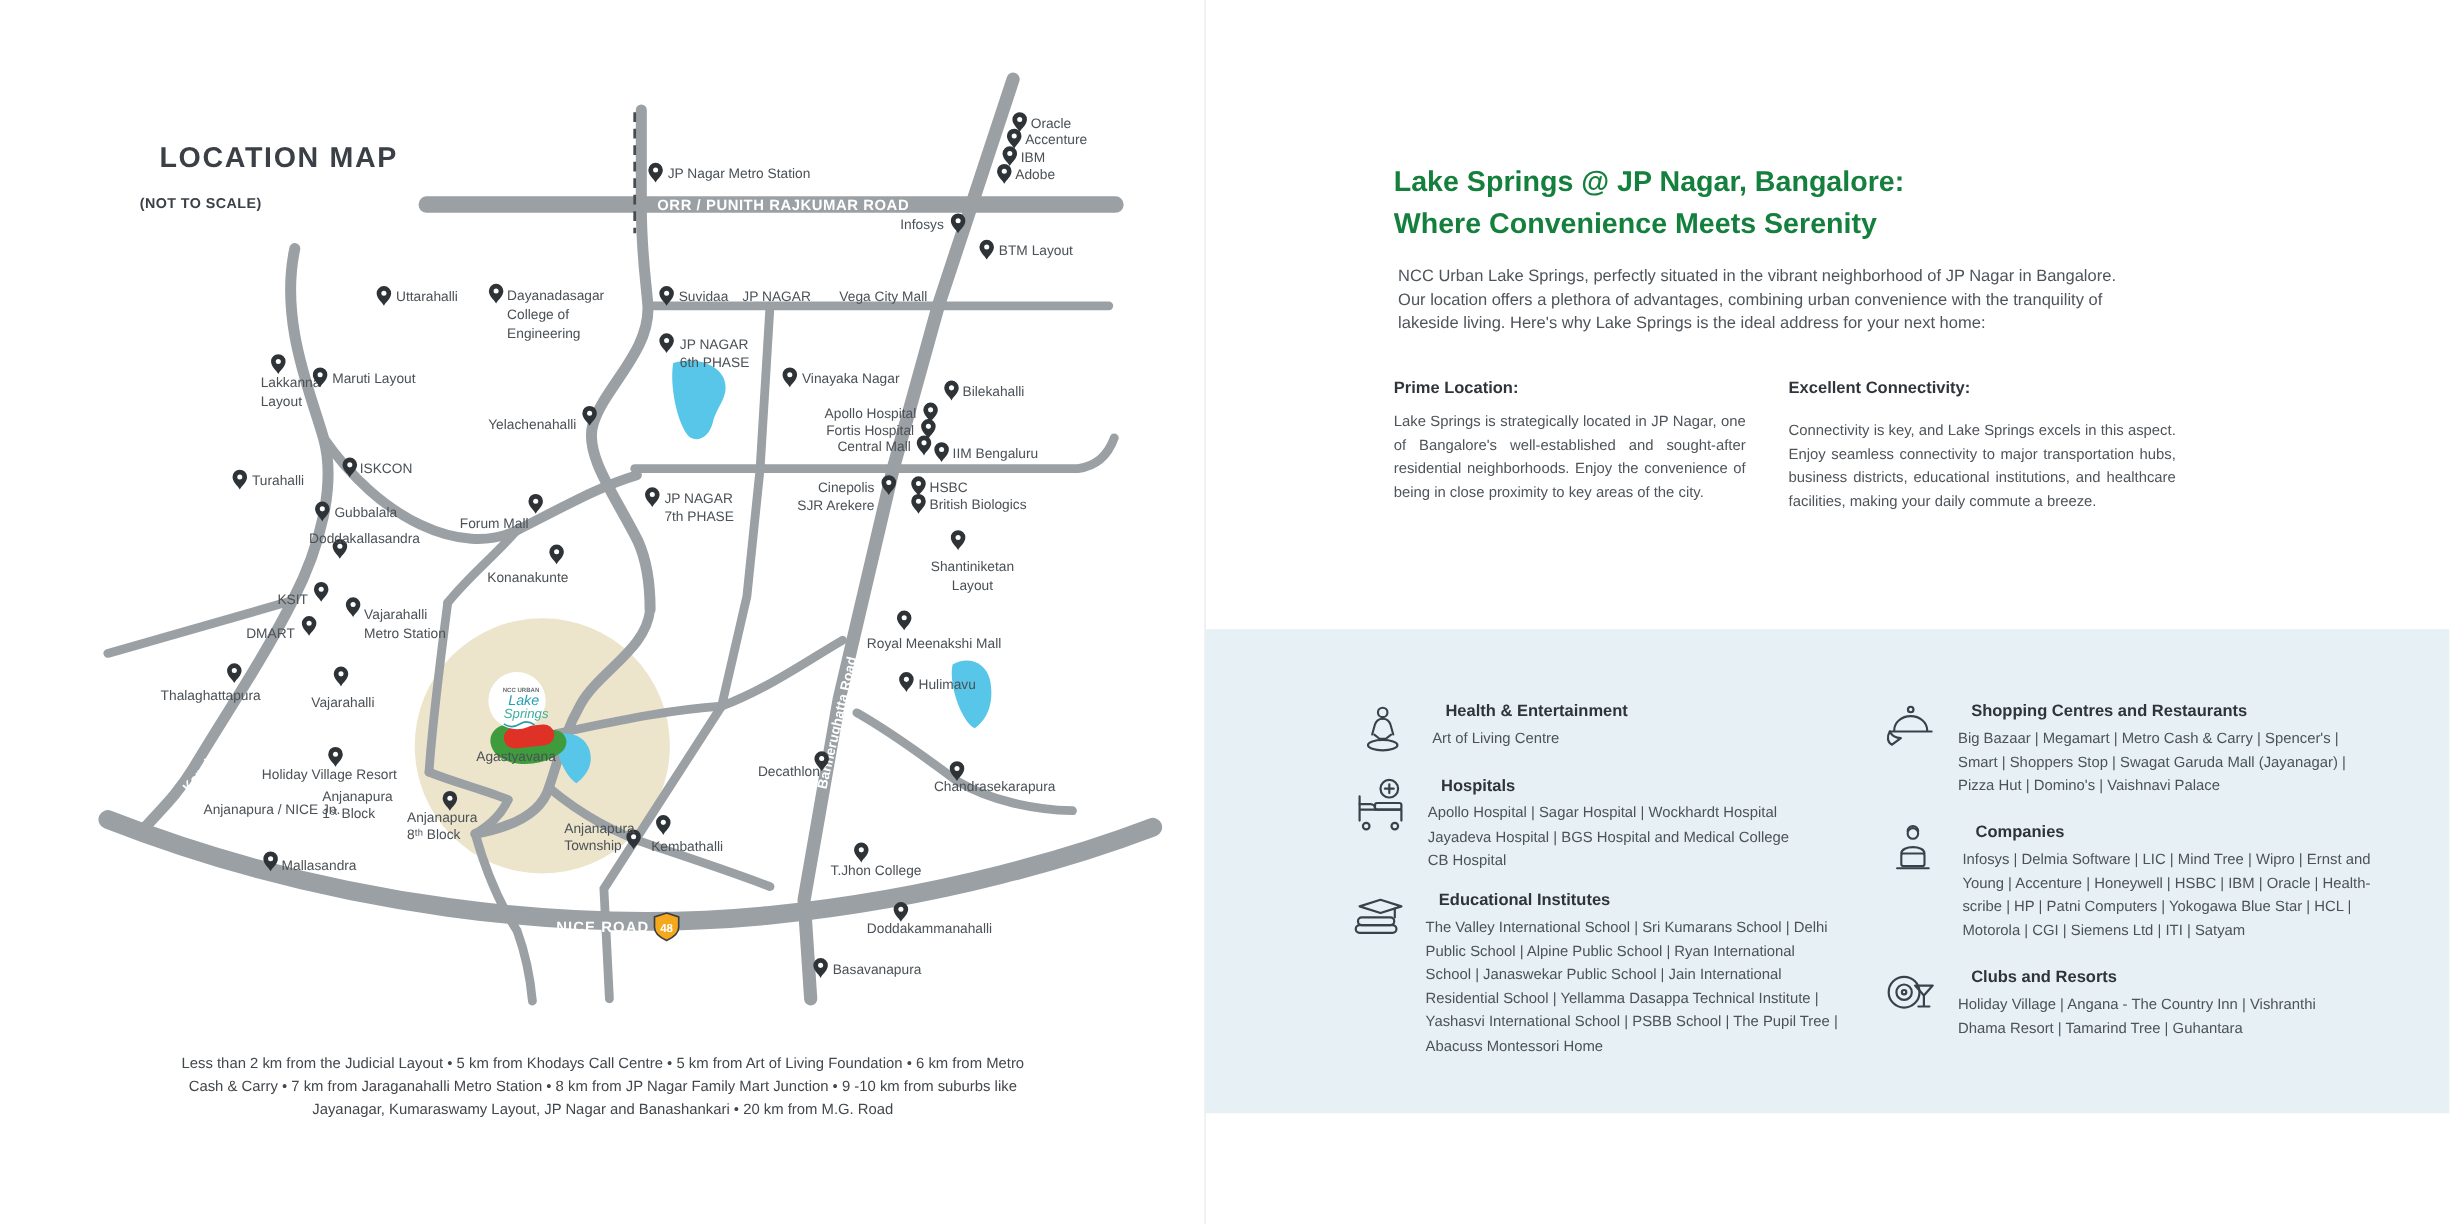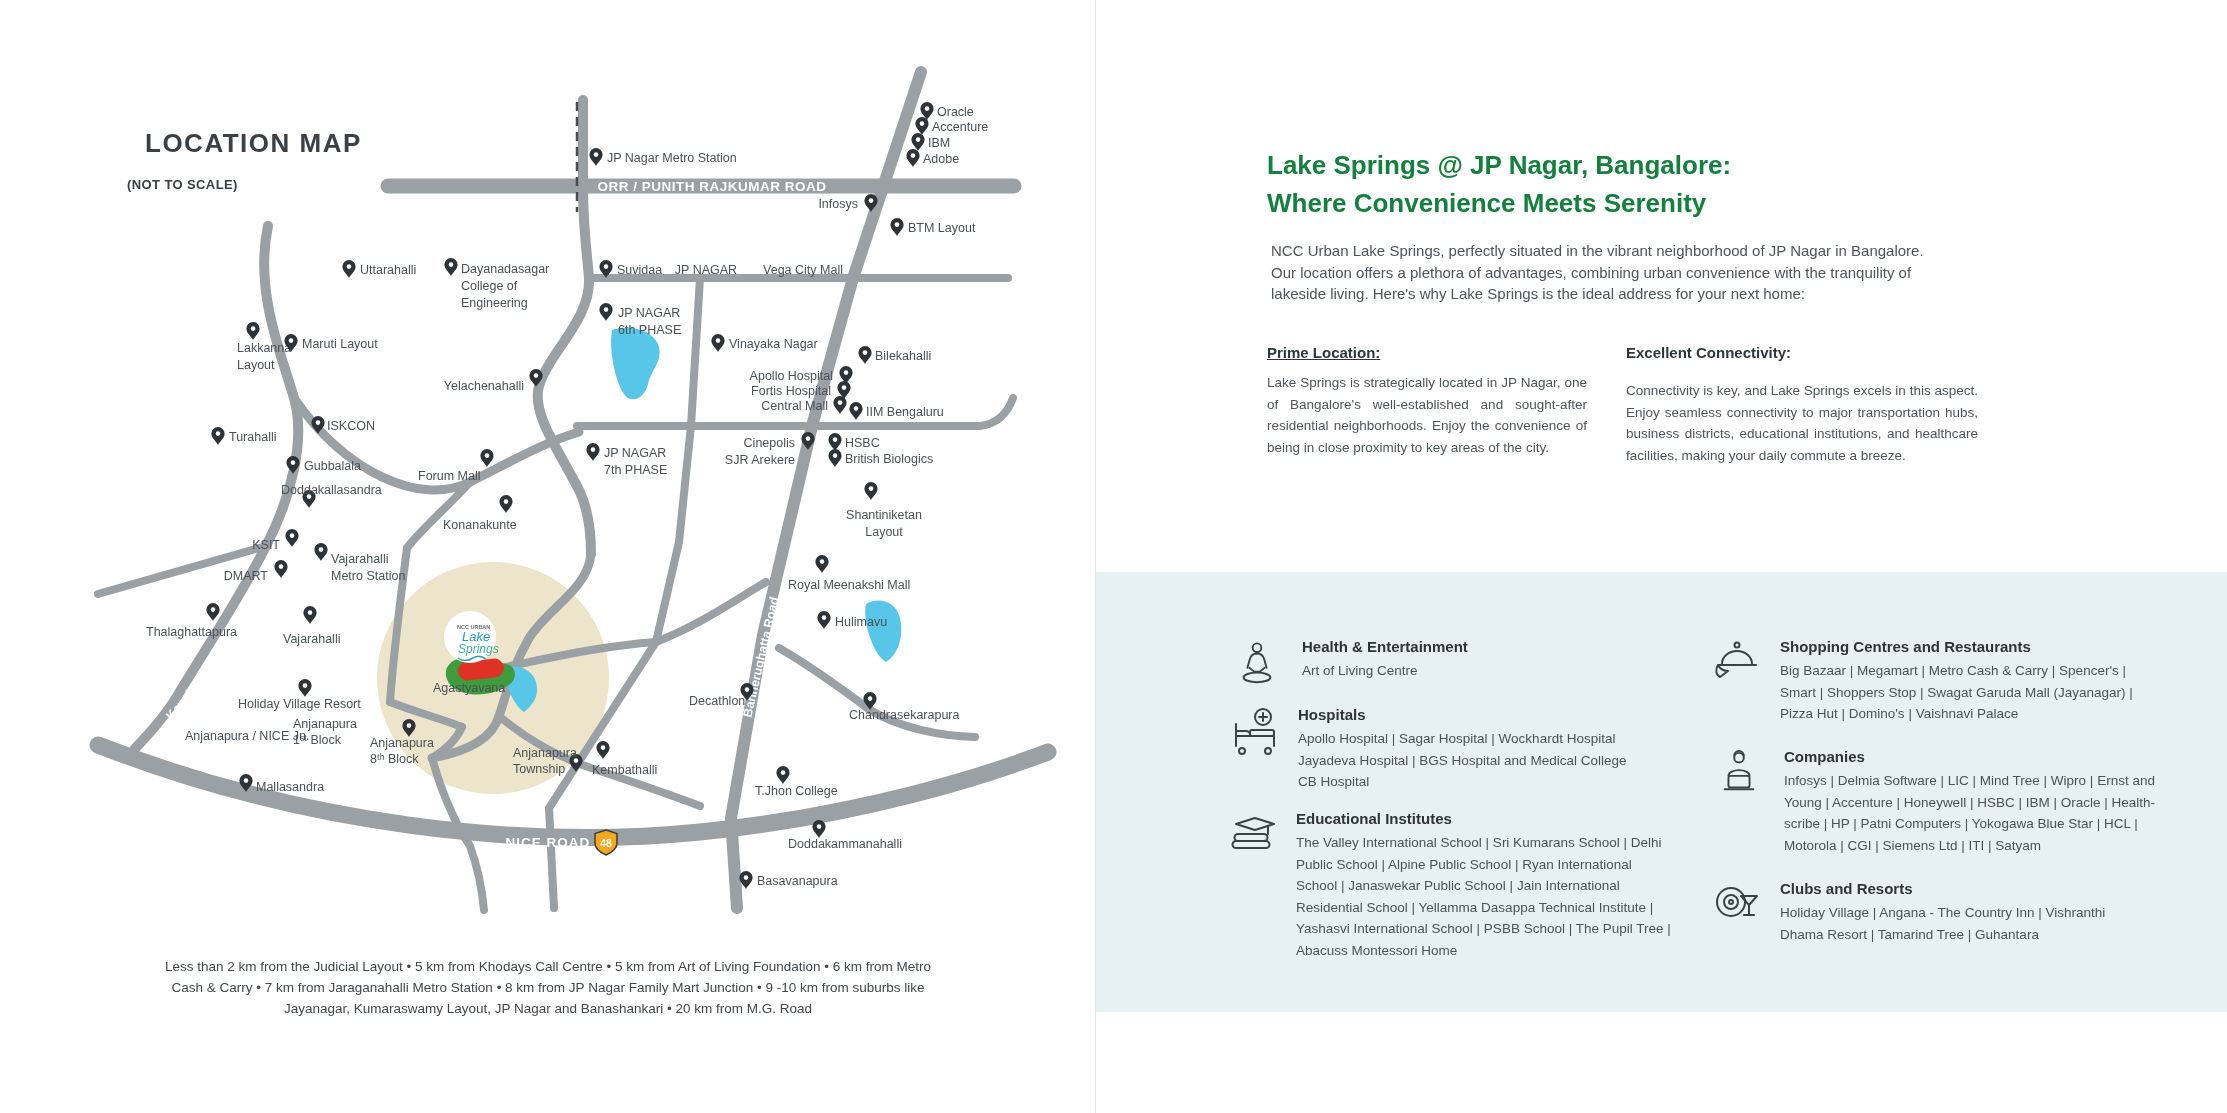--- a/index.html
+++ b/index.html
@@ -18,21 +18,21 @@
   .divider{left:1095px;top:0;width:1px;height:1113px;background:#e2e6e9;}
 
   
   .head{left:1267px;top:146px;font-size:26px;font-weight:bold;color:#15803d;line-height:38px;}
   .intro{left:1271px;top:240px;width:660px;font-size:15px;line-height:21.5px;color:#4e545a;}
   .coltitle{font-size:15px;font-weight:bold;color:#2f353b;}
   .colbody{font-size:13.5px;line-height:21.5px;color:#4e545a;text-align:justify;}
   .panel{left:1096px;top:572px;width:1131px;height:440px;background:#e7f0f4;}
   .cat{display:flex;gap:20px;}
   .cat-icon{width:48px;flex:none;color:#39424a;}
-  .cat-text h4{margin:0 0 5px 0;font-size:15px;color:#2e343a;}
+  .cat-text h4{margin:0 0 5px 12px;font-size:15px;color:#2e343a;}
   .cat-text .lines{font-size:13.5px;line-height:21.5px;color:#4b5359;}
   .cat-text .lines div{white-space:nowrap;}
 </style>
 </head>
 <body>
 
 <div class="spread">
 
   <svg id="map-svg" class="abs" width="1095" height="1113" viewBox="0 0 1095 1113">
     <defs>
@@ -326,21 +326,21 @@
 
   <div class="abs divider"></div>
 
   <div class="abs head">
     <div>Lake Springs @ JP Nagar, Bangalore:</div>
     <div>Where Convenience Meets Serenity</div>
   </div>
 
   <div class="abs intro">NCC Urban Lake Springs, perfectly situated in the vibrant neighborhood of JP Nagar in Bangalore. Our location offers a plethora of advantages, combining urban convenience with the tranquility of lakeside living. Here's why Lake Springs is the ideal address for your next home:</div>
 
-  <div class="abs coltitle" style="left:1267px;top:344px;text-decoration:underline;">Prime Location:</div>
+  <div class="abs coltitle" style="left:1267px;top:344px;">Prime Location:</div>
   <div class="abs colbody" style="left:1267px;top:372px;width:320px;">Lake Springs is strategically located in JP Nagar, one of Bangalore's well-established and sought-after residential neighborhoods. Enjoy the convenience of being in close proximity to key areas of the city.</div>
 
   <div class="abs coltitle" style="left:1626px;top:344px;">Excellent Connectivity:</div>
   <div class="abs colbody" style="left:1626px;top:380px;width:352px;">Connectivity is key, and Lake Springs excels in this aspect. Enjoy seamless connectivity to major transportation hubs, business districts, educational institutions, and healthcare facilities, making your daily commute a breeze.</div>
 
   <div class="abs panel"></div>
 
   <div class="abs cat" style="left:1234px;top:638px;">
     <div class="cat-icon">
       <svg width="46" height="50" viewBox="0 0 48 50" fill="none" stroke="currentColor" stroke-width="2" stroke-linecap="round" stroke-linejoin="round">

